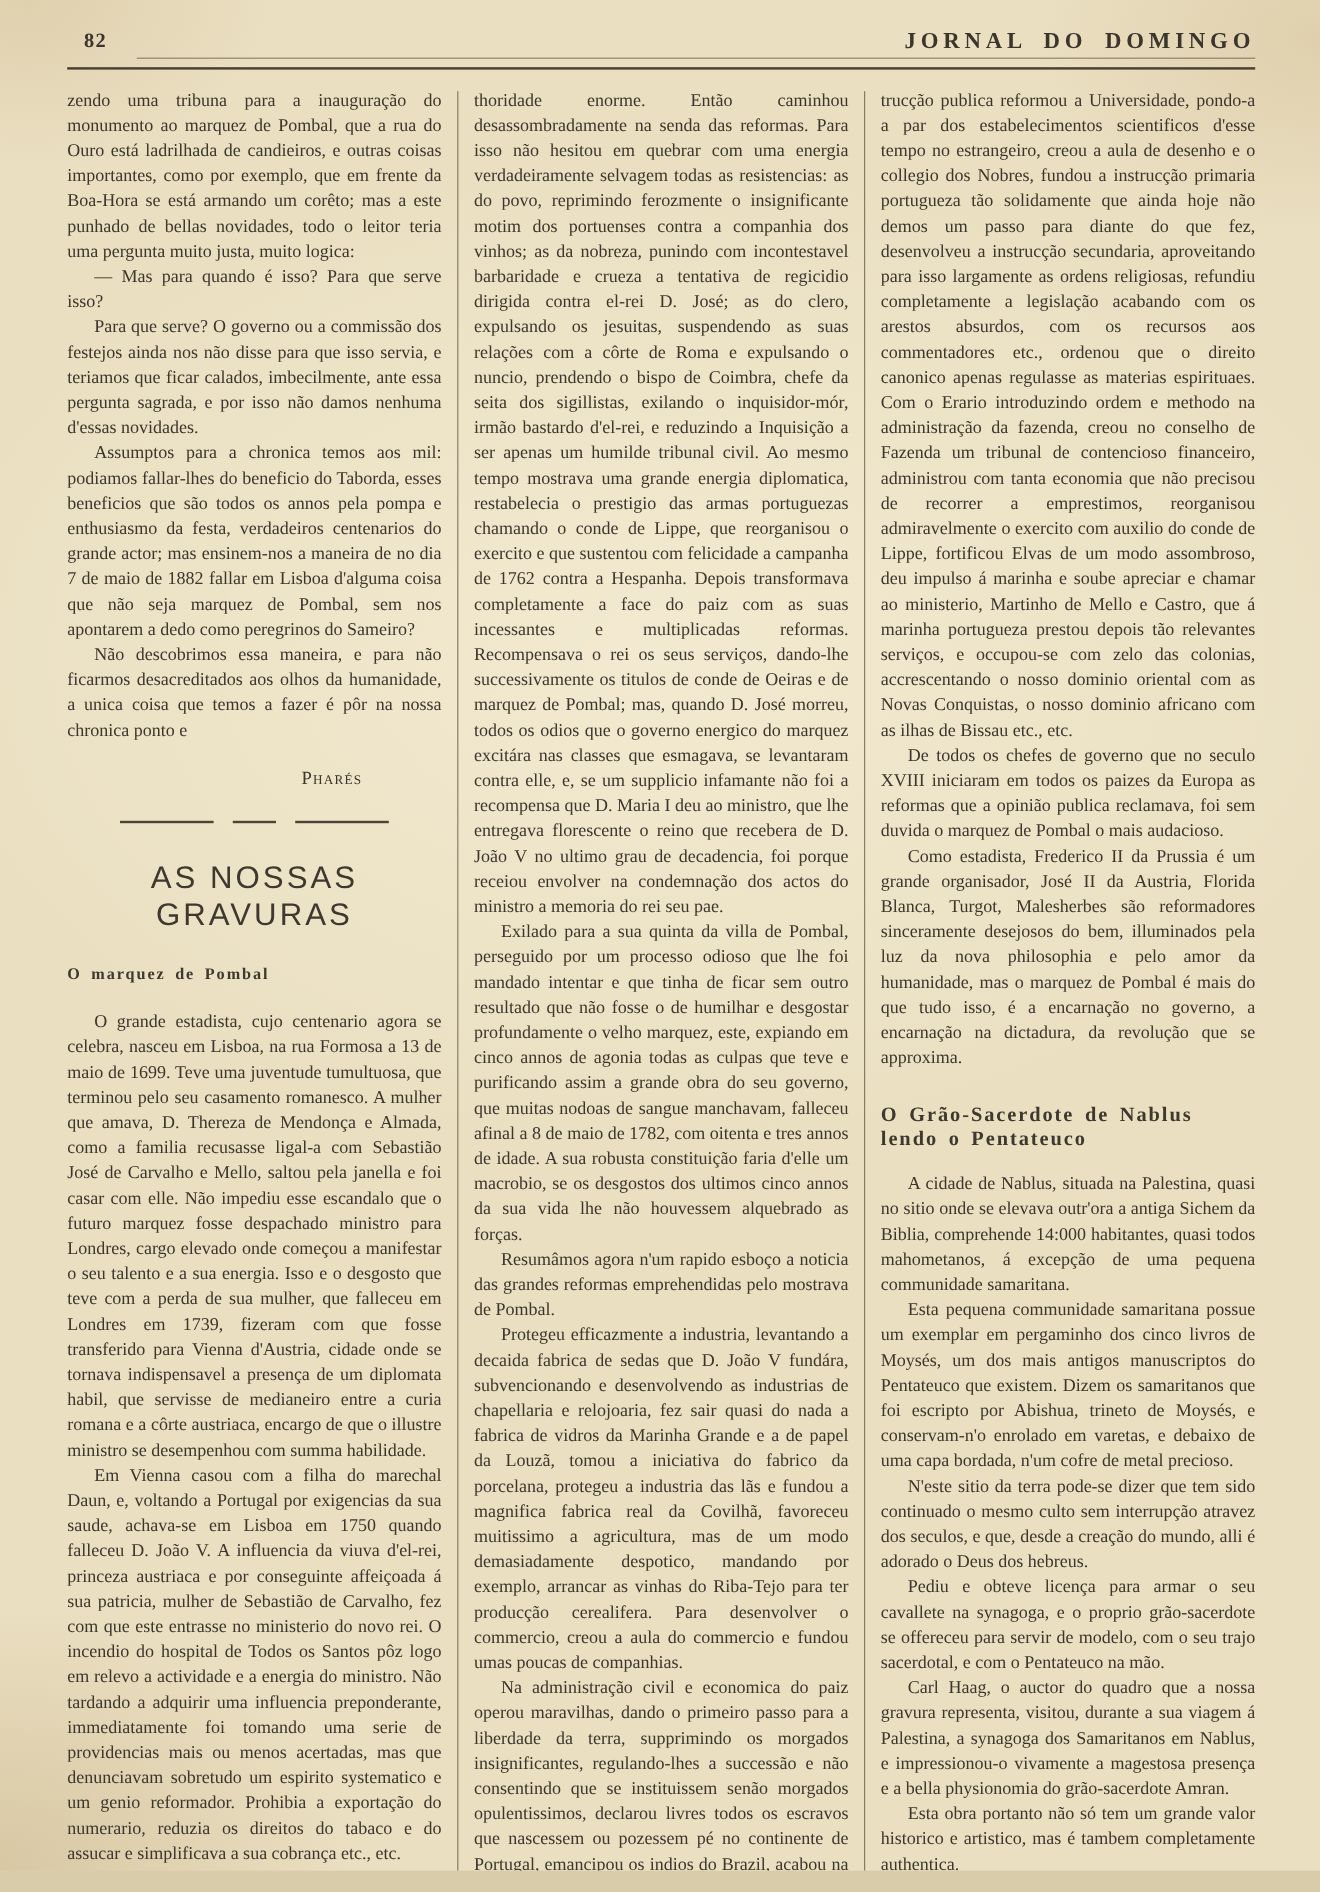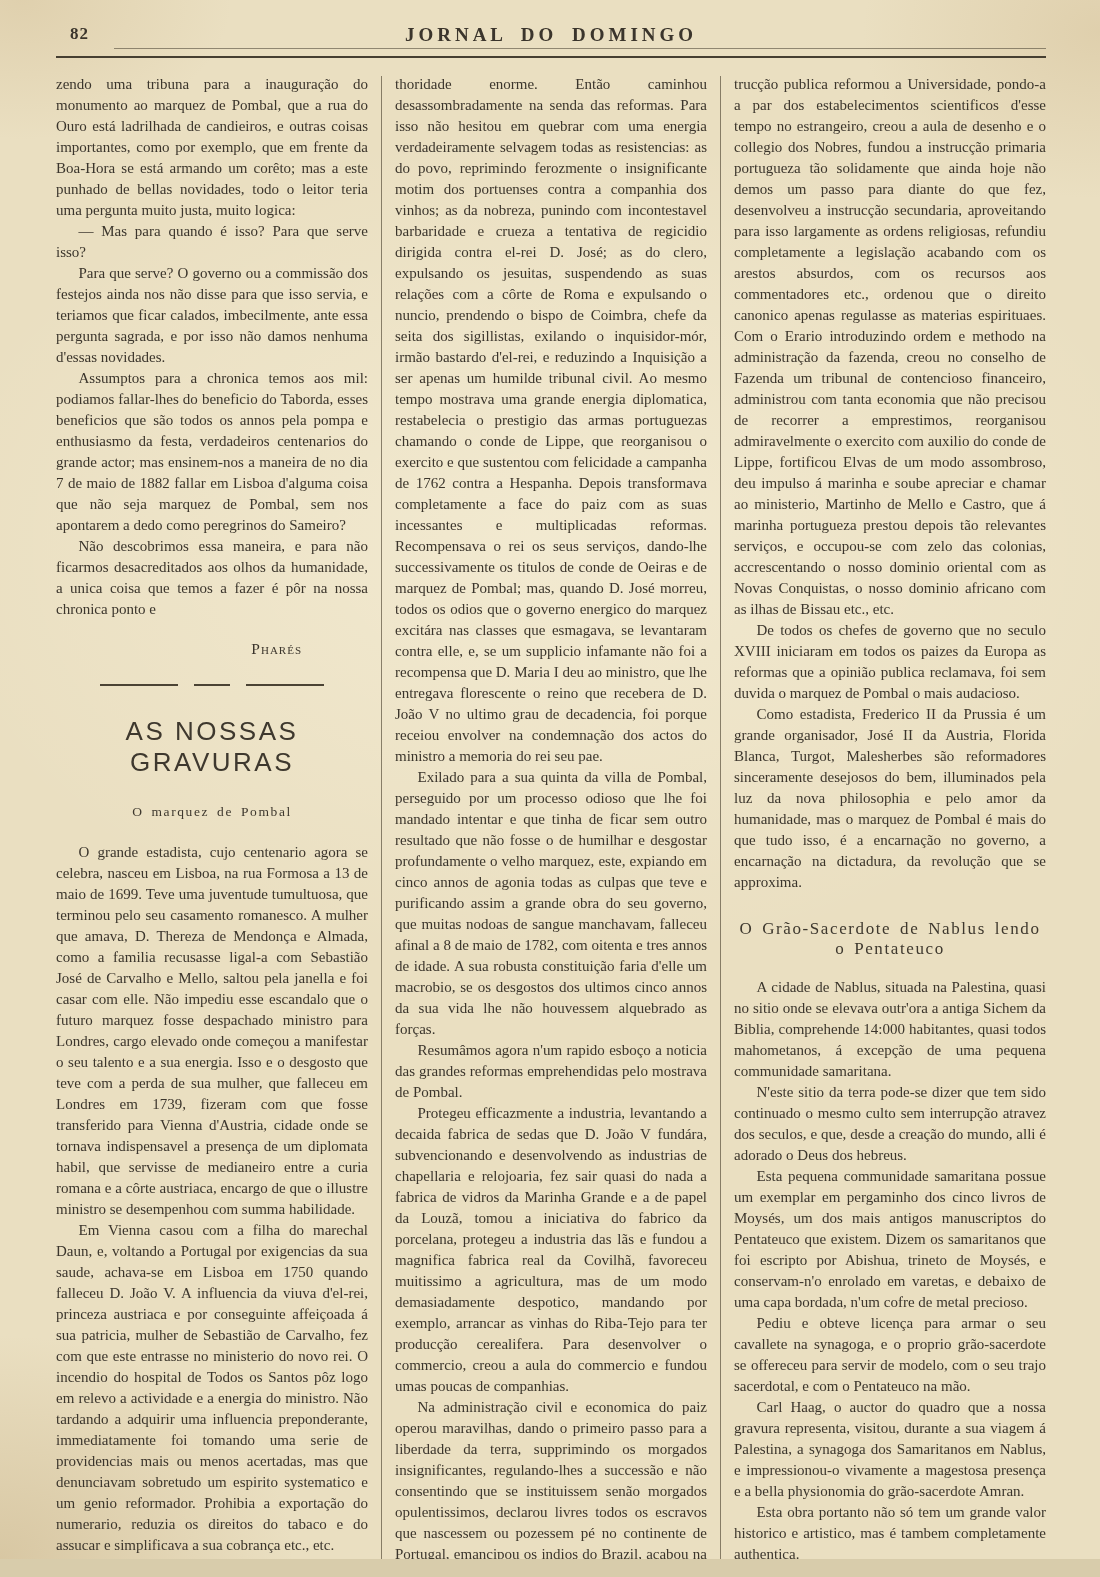--- a/index.html
+++ b/index.html
@@ -22,21 +22,21 @@
   .content { position: absolute; left: 56px; right: 54px; top: 22px; }
 
   
   .header { position: relative; height: 44px; }
   .page-number {
     position: absolute; left: 14px; top: 2px;
     font-size: 17px; font-weight: bold; letter-spacing: 1px;
   }
   .masthead {
     position: absolute; left: 0; right: 0; top: 2px;
-    text-align: center;
+    text-align: right;
     font-size: 19px; font-weight: bold; letter-spacing: 4px;
     word-spacing: 6px;
   }
   .rule-thin {
     position: absolute; left: 58px; right: 0; top: 26px;
     height: 1px; background: rgba(70,62,48,0.55);
   }
   .rule-thick {
     position: absolute; left: 0; right: 0; top: 34px;
     height: 2px; background: #463f31;
@@ -70,22 +70,22 @@
   .divider .seg-m { width: 36px; }
   .divider .seg-r { width: 78px; }
 
   .section-title {
     text-align: center; margin: 30px 0 0 0;
     font-family: "Liberation Sans", sans-serif;
     font-size: 26px; font-weight: normal; letter-spacing: 2.5px;
     color: #3e382e;
   }
   .article-title {
-    text-align: center; margin: 26px 0 22px 0;
-    font-size: 13.5px; font-weight: normal;
+    text-align: left; margin: 26px 0 22px 0;
+    font-size: 13.5px; font-weight: bold;
     letter-spacing: 1.6px; word-spacing: 3px;
     color: #3e382e;
   }
   .article-title.tight { margin: 26px 0 18px 0; font-size: 17px; }
 </style>
 </head>
 <body>
 
 <div class="page">
   <div class="content">
@@ -130,22 +130,22 @@
       </div>
 
       <div class="gutter"></div>
 
       <div class="col">
         <p class="cont">trucção publica reformou a Universidade, pondo-a a par dos estabelecimentos scientificos d'esse tempo no estrangeiro, creou a aula de desenho e o collegio dos Nobres, fundou a instrucção primaria portugueza tão solidamente que ainda hoje não demos um passo para diante do que fez, desenvolveu a instrucção secundaria, aproveitando para isso largamente as ordens religiosas, refundiu completamente a legislação acabando com os arestos absurdos, com os recursos aos commentadores etc., ordenou que o direito canonico apenas regulasse as materias espirituaes. Com o Erario introduzindo ordem e methodo na administração da fazenda, creou no conselho de Fazenda um tribunal de contencioso financeiro, administrou com tanta economia que não precisou de recorrer a emprestimos, reorganisou admiravelmente o exercito com auxilio do conde de Lippe, fortificou Elvas de um modo assombroso, deu impulso á marinha e soube apreciar e chamar ao ministerio, Martinho de Mello e Castro, que á marinha portugueza prestou depois tão relevantes serviços, e occupou-se com zelo das colonias, accrescentando o nosso dominio oriental com as Novas Conquistas, o nosso dominio africano com as ilhas de Bissau etc., etc.</p>
         <p>De todos os chefes de governo que no seculo XVIII iniciaram em todos os paizes da Europa as reformas que a opinião publica reclamava, foi sem duvida o marquez de Pombal o mais audacioso.</p>
         <p>Como estadista, Frederico II da Prussia é um grande organisador, José II da Austria, Florida Blanca, Turgot, Malesherbes são reformadores sinceramente desejosos do bem, illuminados pela luz da nova philosophia e pelo amor da humanidade, mas o marquez de Pombal é mais do que tudo isso, é a encarnação no governo, a encarnação na dictadura, da revolução que se approxima.</p>
         <h2 class="article-title tight">O Grão-Sacerdote de Nablus lendo o Pentateuco</h2>
         <p>A cidade de Nablus, situada na Palestina, quasi no sitio onde se elevava outr'ora a antiga Sichem da Biblia, comprehende 14:000 habitantes, quasi todos mahometanos, á excepção de uma pequena communidade samaritana.</p>
+        <p>Esta pequena communidade samaritana possue um exemplar em pergaminho dos cinco livros de Moysés, um dos mais antigos manuscriptos do Pentateuco que existem. Dizem os samaritanos que foi escripto por Abishua, trineto de Moysés, e conservam-n'o enrolado em varetas, e debaixo de uma capa bordada, n'um cofre de metal precioso.</p>
         <p>N'este sitio da terra pode-se dizer que tem sido continuado o mesmo culto sem interrupção atravez dos seculos, e que, desde a creação do mundo, alli é adorado o Deus dos hebreus.</p>
-        <p>Esta pequena communidade samaritana possue um exemplar em pergaminho dos cinco livros de Moysés, um dos mais antigos manuscriptos do Pentateuco que existem. Dizem os samaritanos que foi escripto por Abishua, trineto de Moysés, e conservam-n'o enrolado em varetas, e debaixo de uma capa bordada, n'um cofre de metal precioso.</p>
         <p>Pediu e obteve licença para armar o seu cavallete na synagoga, e o proprio grão-sacerdote se offereceu para servir de modelo, com o seu trajo sacerdotal, e com o Pentateuco na mão.</p>
         <p>Carl Haag, o auctor do quadro que a nossa gravura representa, visitou, durante a sua viagem á Palestina, a synagoga dos Samaritanos em Nablus, e impressionou-o vivamente a magestosa presença e a bella physionomia do grão-sacerdote Amran.</p>
         <p>Esta obra portanto não só tem um grande valor historico e artistico, mas é tambem completamente authentica.</p>
 
       </div>
 
     </div>
   </div>
 </div>
 

